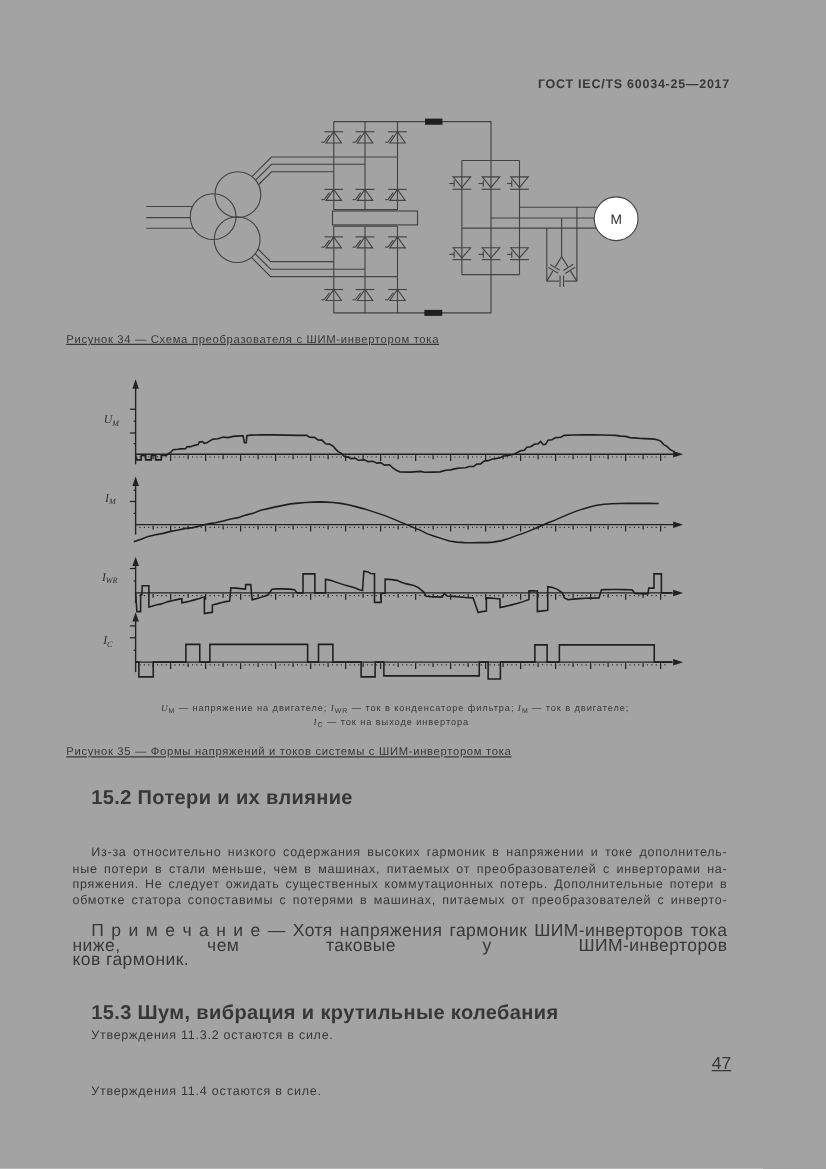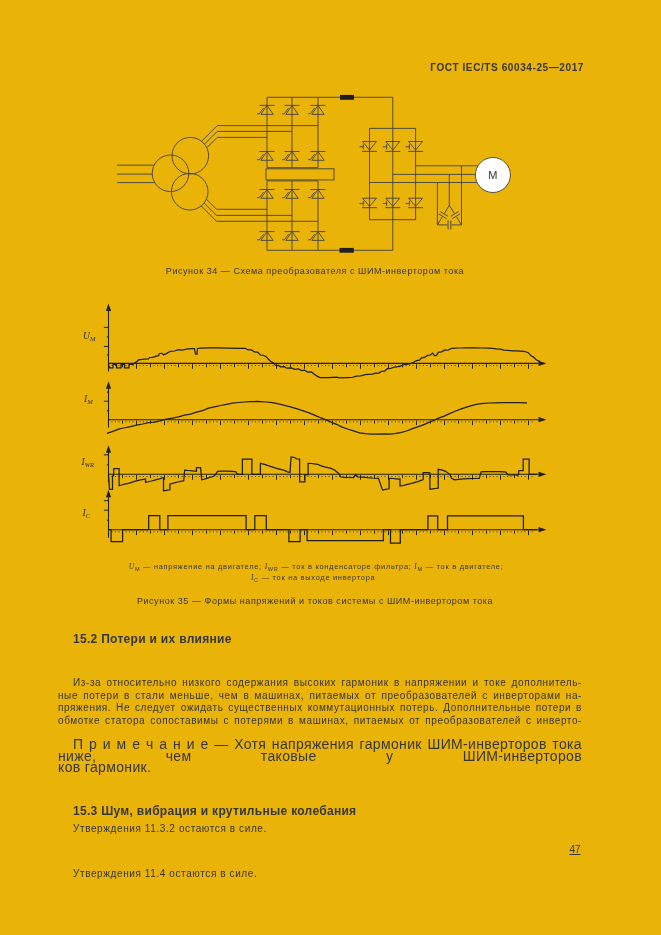--- a/index.html
+++ b/index.html
@@ -1,33 +1,33 @@
 <!DOCTYPE html>
 <html><head>
 <meta charset="utf-8">
 <style>
   html,body{margin:0;padding:0;background:#fff;}
   body{width:661px;height:935px;overflow:hidden;}
-  .page{position:relative;width:661px;height:935px;background:#eab308;
+  .page{position:relative;width:661px;height:935px;background:#a3a3a3;
         font-family:"Liberation Sans",sans-serif;color:#373737;}
   .abs{position:absolute;}
   .hdr{font-weight:bold;font-size:10px;letter-spacing:0.6px;line-height:10px;white-space:nowrap;}
-  .caption{font-size:9px;letter-spacing:0.55px;line-height:9px;text-align:center;white-space:nowrap;}
+  .caption{font-size:9px;letter-spacing:0.55px;line-height:9px;text-align:left;white-space:nowrap;text-decoration:underline;}
   .legend{font-size:7.4px;letter-spacing:0.73px;line-height:8px;white-space:nowrap;color:#373737;}
   .legend .sym{font-style:italic;font-family:"Liberation Serif",serif;}
   .legend .sub{font-size:5.6px;vertical-align:-1.5px;}
-  .h2{font-weight:bold;font-size:12px;letter-spacing:0.3px;line-height:10px;white-space:nowrap;}
+  .h2{font-weight:bold;font-size:16px;letter-spacing:0.3px;line-height:10px;white-space:nowrap;}
   .body-line{font-size:10px;letter-spacing:0.6px;line-height:12.7px;width:524px;
              text-align:justify;text-align-last:justify;}
   .body-line.last{text-align:left;text-align-last:left;}
   .note-line{font-size:14px;letter-spacing:0.35px;line-height:11.6px;width:524px;
              text-align:justify;text-align-last:justify;}
   .note-line.last{text-align:center;text-align-last:left;}
   .stmt{font-size:10px;letter-spacing:0.6px;line-height:10px;white-space:nowrap;margin-top:41px;}
-  .pageno{font-size:10px;line-height:10px;text-decoration:underline;}
+  .pageno{font-size:14px;line-height:10px;text-decoration:underline;}
   svg{position:absolute;left:0;top:0;overflow:visible;}
 </style>
 </head>
 <body>
 
 <div class="page">
 
   <div class="abs hdr" style="top:62.5px;right:77px;">ГОСТ IEC/TS 60034-25—2017</div>
 
   <svg id="circuit-svg" width="661" height="935" viewBox="0 0 661 935">

